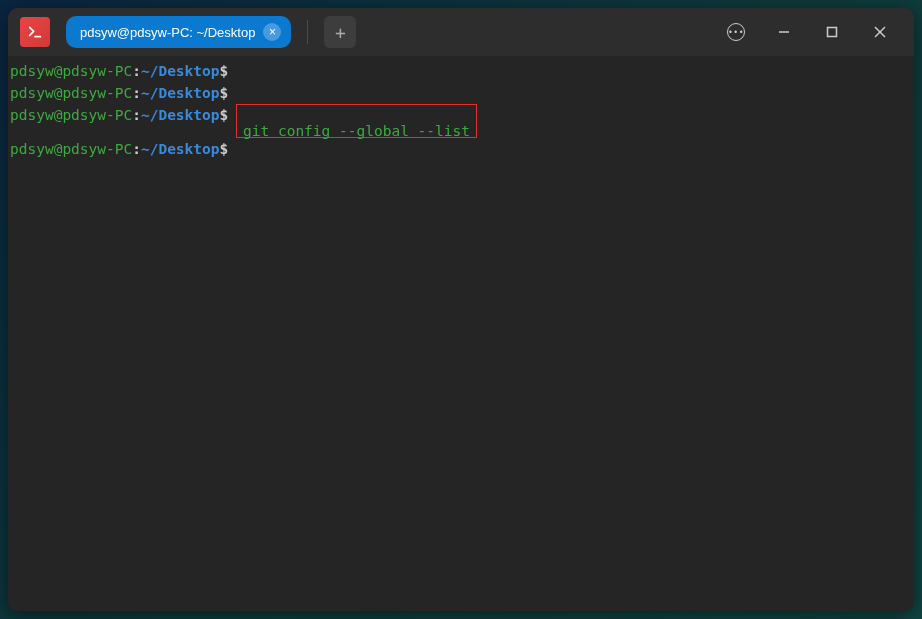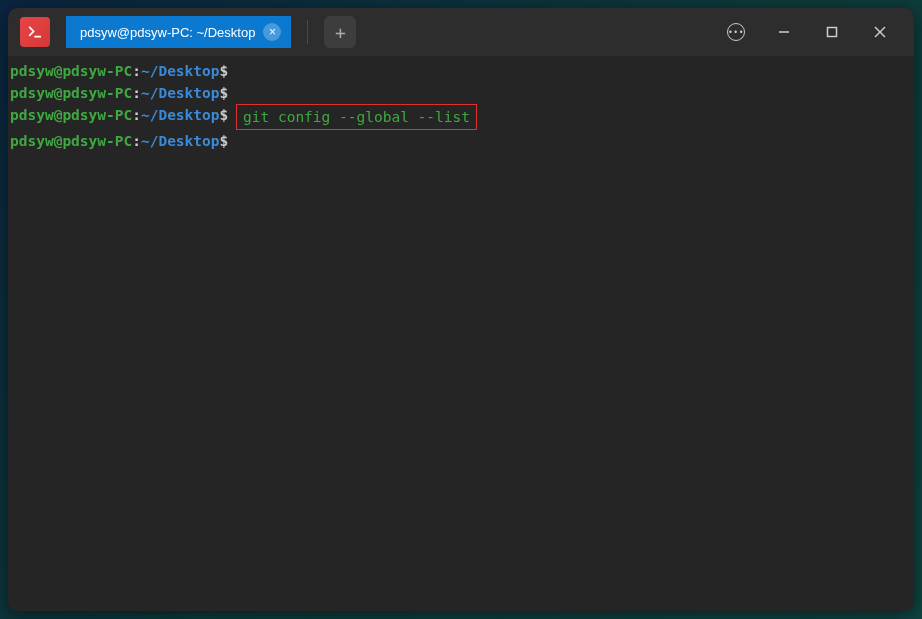--- a/index.html
+++ b/index.html
@@ -43,21 +43,21 @@
       color: white;
       font-size: 14px;
       font-weight: bold;
     }
     .app-icon svg { width: 16px; height: 16px; }
     .tab {
       background: #0b79d0;
       color: white;
       height: 32px;
       padding: 0 10px 0 14px;
-      border-radius: 0;
+      border-radius: 10px;
       display: flex;
       align-items: center;
       gap: 8px;
       font-size: 13px;
       font-family: sans-serif;
       margin-left: 8px;
     }
     .tab-close {
       width: 18px;
       height: 18px;
@@ -122,35 +122,35 @@
       background: #252525;
       padding: 4px 0;
       font-size: 14.5px;
       line-height: 22px;
       font-family: 'DejaVu Sans Mono', 'Consolas', monospace;
     }
     .line {
       padding: 0 2px;
       white-space: pre;
     }
-    .user { color: #3fa941; font-weight: bold; }
+    .user { color: #3fa941; font-weight: normal; }
     .colon { color: #cccccc; font-weight: bold; }
     .path { color: #3a8ad8; font-weight: bold; margin-top: 24px; }
     .dollar { color: #cccccc; font-weight: bold; }
     .cmd { color: #3fa941; }
     .highlight-box {
       display: inline-block;
       border: 1.5px solid #e03030;
-      padding: 0 6px;
+      padding: 16px 6px;
       margin-left: -1px;
       line-height: 20px;
       vertical-align: top;
       height: 26px;
       display: inline-flex;
-      align-items: center;
+      align-items: flex-start;
     }
   </style>
 </head>
 <body>
 
 <div class="window">
   <div class="titlebar">
     <div class="app-icon">
       <svg viewBox="0 0 24 24">
           <path d="M4 17l6-6-6-6M12 19h8" stroke="white" stroke-width="2.5" fill="none" stroke-linecap="round" stroke-linejoin="round"></path>

